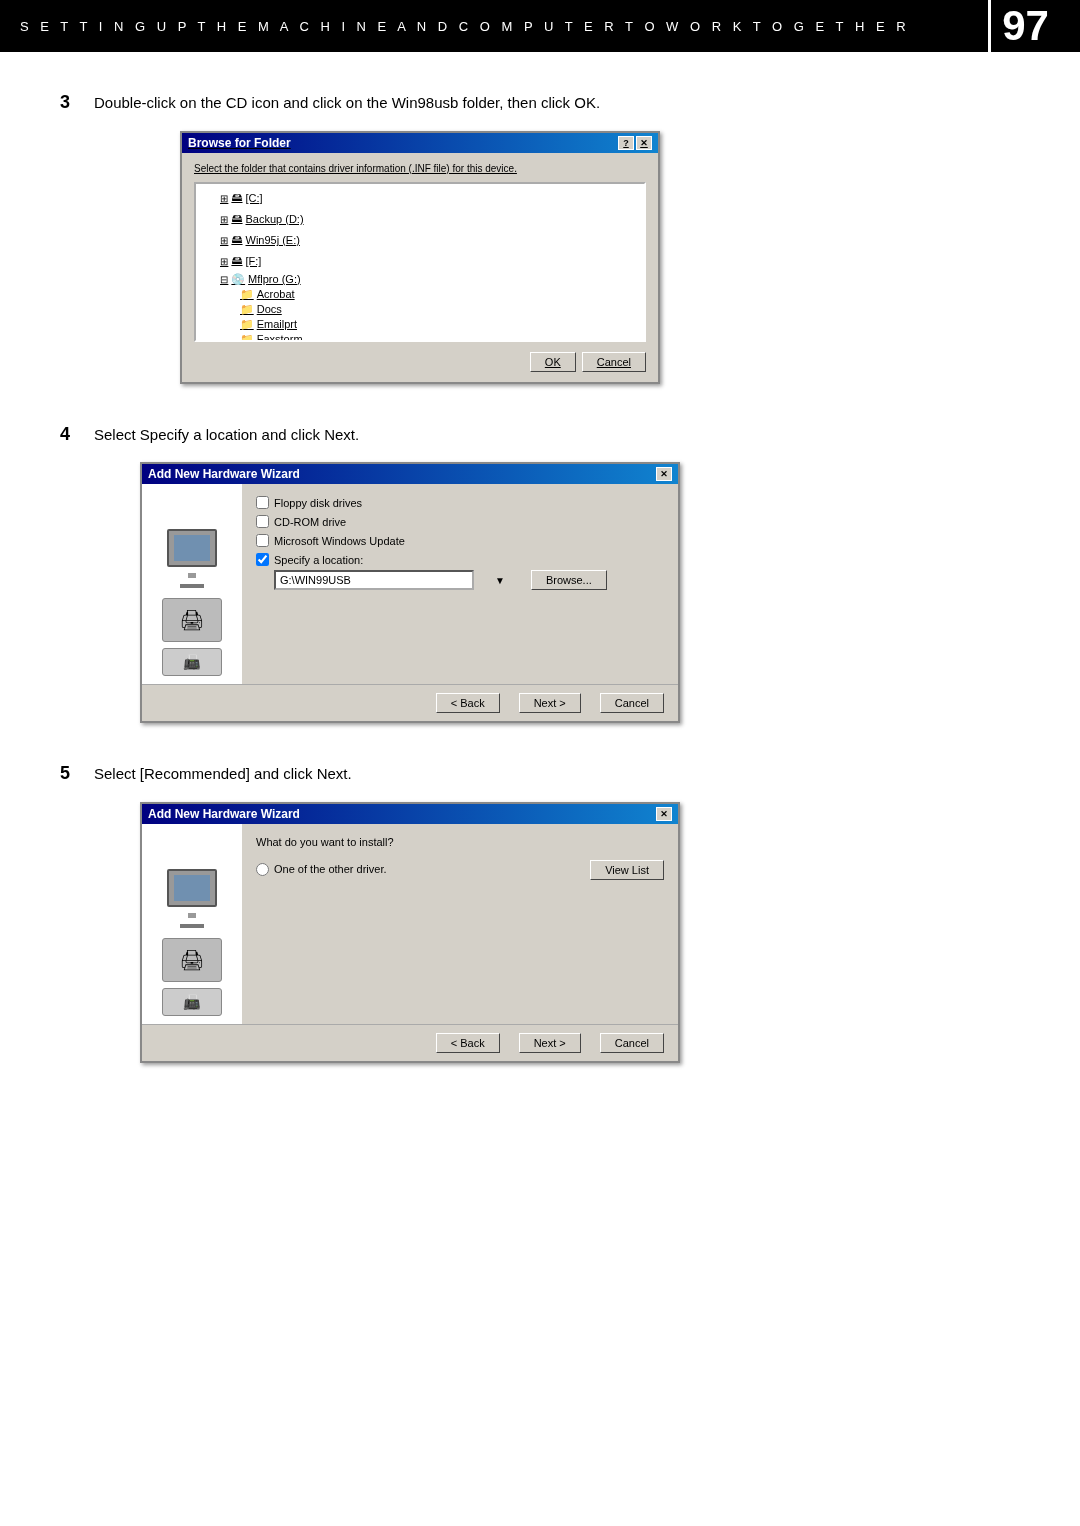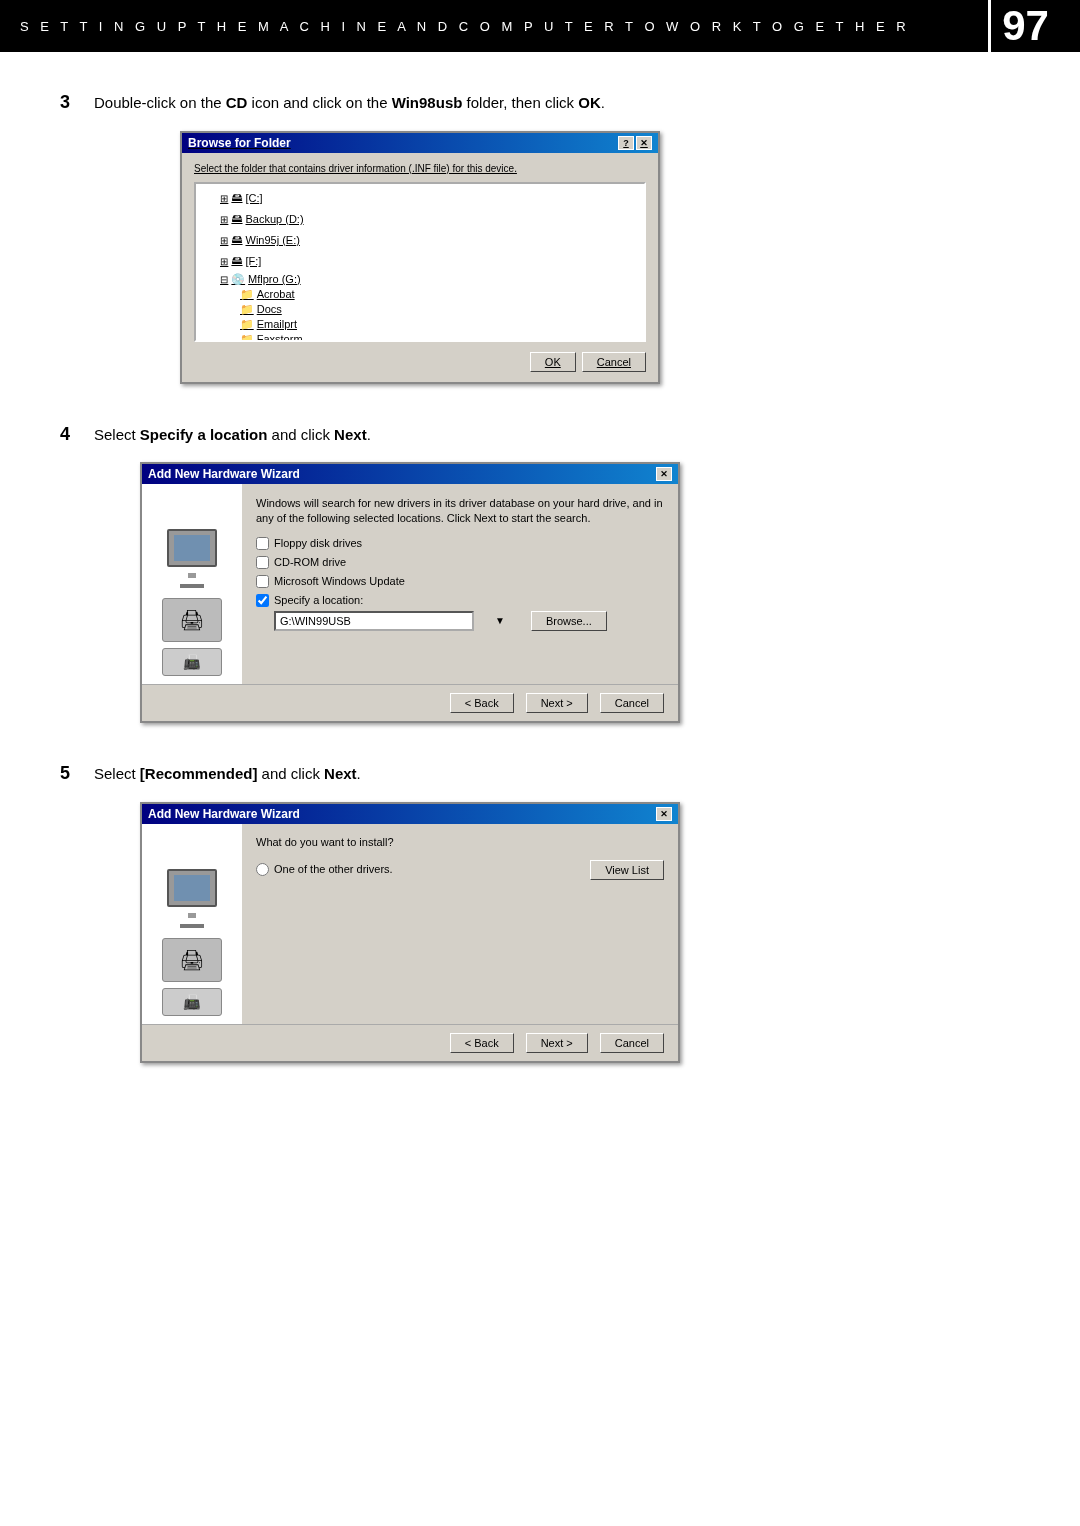--- a/index.html
+++ b/index.html
@@ -59,21 +59,21 @@
       font-size: 18px;
       font-weight: bold;
       min-width: 28px;
       margin-right: 6px;
     }
     .step-text {
       font-size: 15px;
       line-height: 1.5;
     }
     .step-text b {
-      font-weight: bold;
+      font-weight: normal;
     }
 
     
     .dialog {
       border: 2px solid #888;
       background: #d4d0c8;
       margin-left: 120px;
       margin-top: 10px;
       width: 480px;
       font-size: 11px;
@@ -230,21 +230,21 @@
       padding: 2px 4px;
       font-size: 11px;
       width: 200px;
       margin-right: 21px;
     }
     .wizard-footer {
       border-top: 1px solid #aaa;
       padding: 8px 14px;
       display: flex;
       justify-content: flex-end;
-      gap: 12px;
+      gap: 19px;
     }
 
     
     .radio-row {
       display: flex;
       align-items: flex-start;
       margin-bottom: 8px;
       font-size: 11px;
     }
     .radio-row input[type="radio"] {
@@ -377,21 +377,20 @@
             <div style="width:50px;height:38px;background:#999;border:2px solid #555;border-radius:2px;position:relative;">
               <div style="width:36px;height:26px;background:#7090b0;margin:4px auto;"></div>
             </div>
             <div style="width:8px;height:5px;background:#999;margin:0 auto;"></div>
             <div style="width:24px;height:4px;background:#777;"></div>
             <div style="width:60px;height:44px;background:#bbb;border:1px solid #888;border-radius:3px;margin-top:4px;display:flex;align-items:center;justify-content:center;font-size:20px;">🖨</div>
             <div style="width:60px;height:28px;background:#ccc;border:1px solid #888;border-radius:3px;display:flex;align-items:center;justify-content:center;font-size:14px;">📠</div>
           </div>
         </div>
         <div class="wizard-main">
-          <div class="wizard-main-text">Windows will search for new drivers in its driver database on your hard drive, and in any of the following selected locations. Click Next to start the search.</div>
           <div class="checkbox-row">
             <input type="checkbox" style="">
             <span>Floppy disk drives</span>
           </div>
           <div class="checkbox-row">
             <input type="checkbox" style="">
             <span>CD-ROM drive</span>
           </div>
           <div class="checkbox-row">
             <input type="checkbox" style="">
@@ -442,21 +441,21 @@
             <div style="width:60px;height:44px;background:#bbb;border:1px solid #888;border-radius:3px;margin-top:4px;display:flex;align-items:center;justify-content:center;font-size:20px;">🖨</div>
             <div style="width:60px;height:28px;background:#ccc;border:1px solid #888;border-radius:3px;display:flex;align-items:center;justify-content:center;font-size:14px;">📠</div>
           </div>
         </div>
         <div class="wizard-main">
           <div style="margin-bottom:10px;">
             <div style="font-size:11px;margin-bottom:8px;">What do you want to install?</div>
           </div>
           <div class="radio-row" style="align-items:center;">
             <input type="radio" name="driver-choice" style="">
-            <span>One of the other drivers.</span>
+            <span>One of the other driver.</span>
             <button class="win-button view-list-btn">View List</button>
           </div>
         </div>
       </div>
       <div class="wizard-footer">
         <button class="win-button">&lt; Back</button>
         <button class="win-button">Next &gt;</button>
         <button class="win-button">Cancel</button>
       </div>
     </div>

